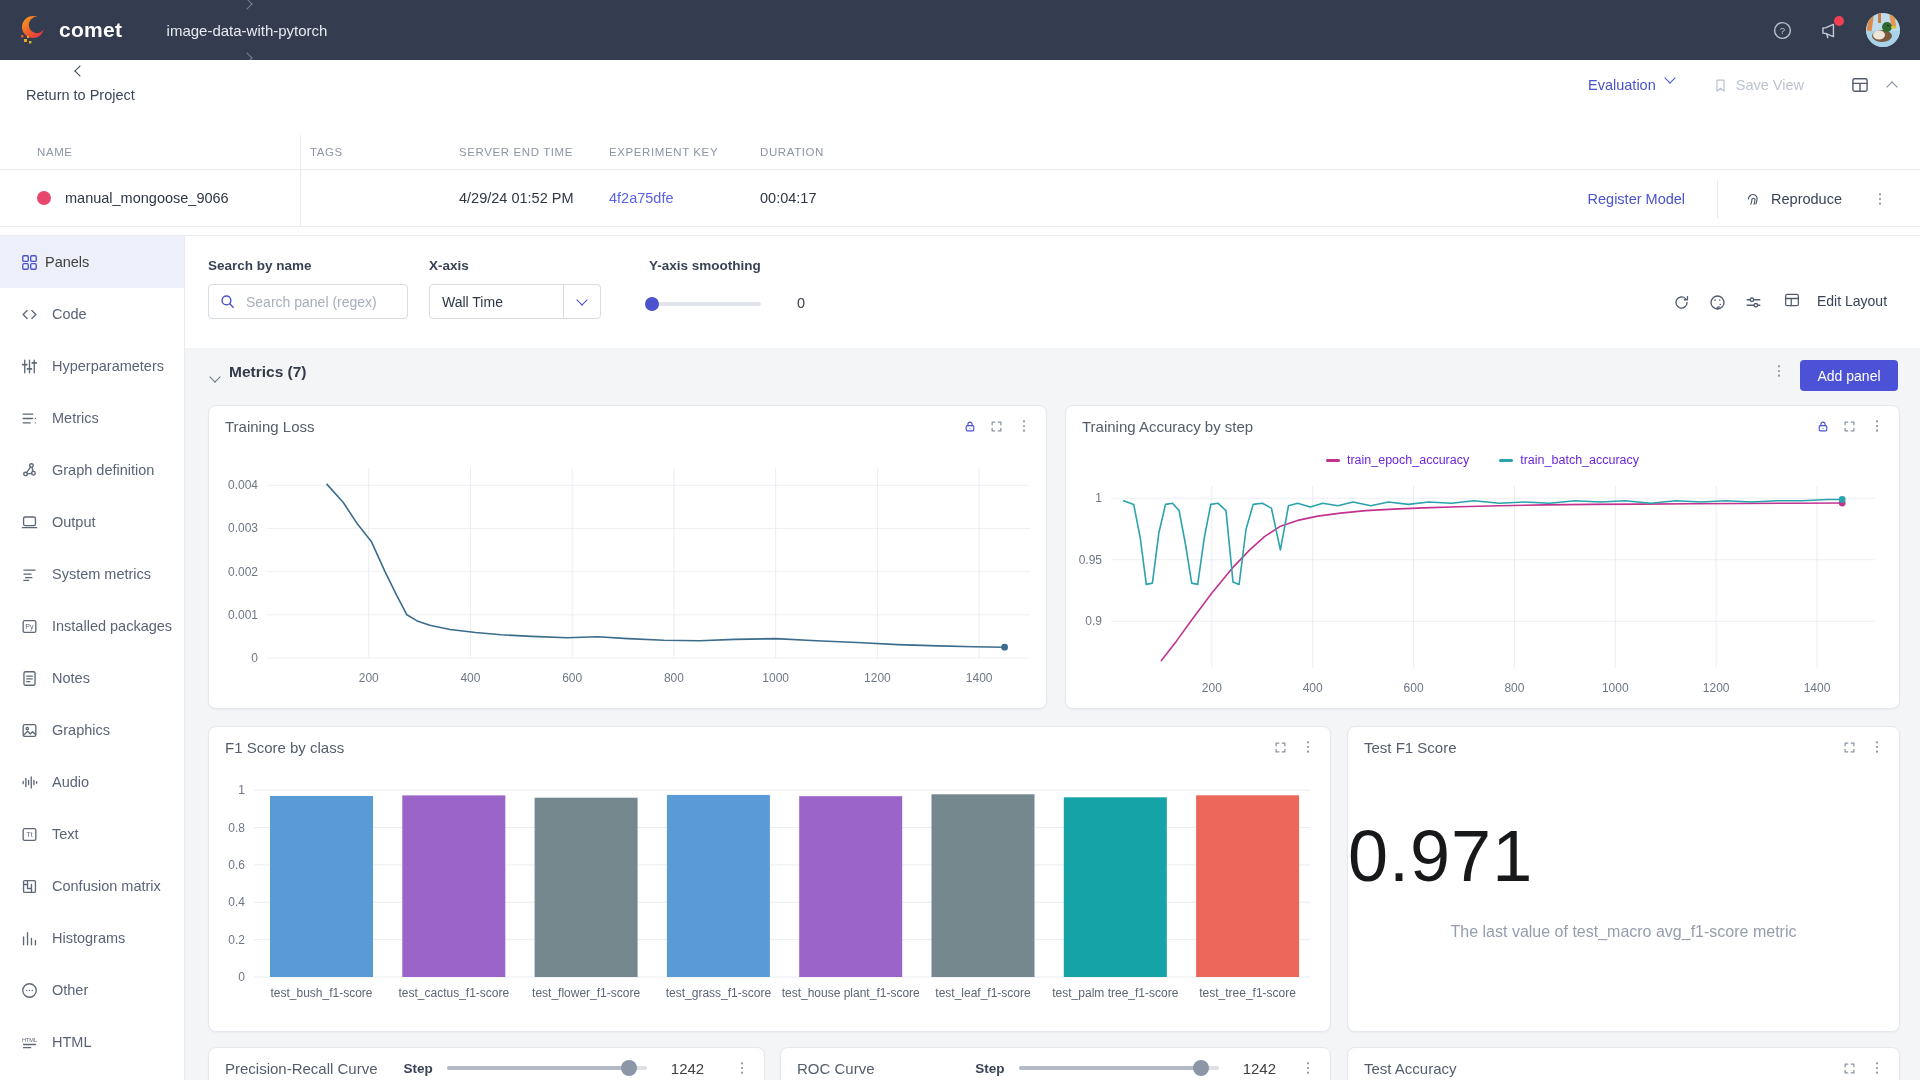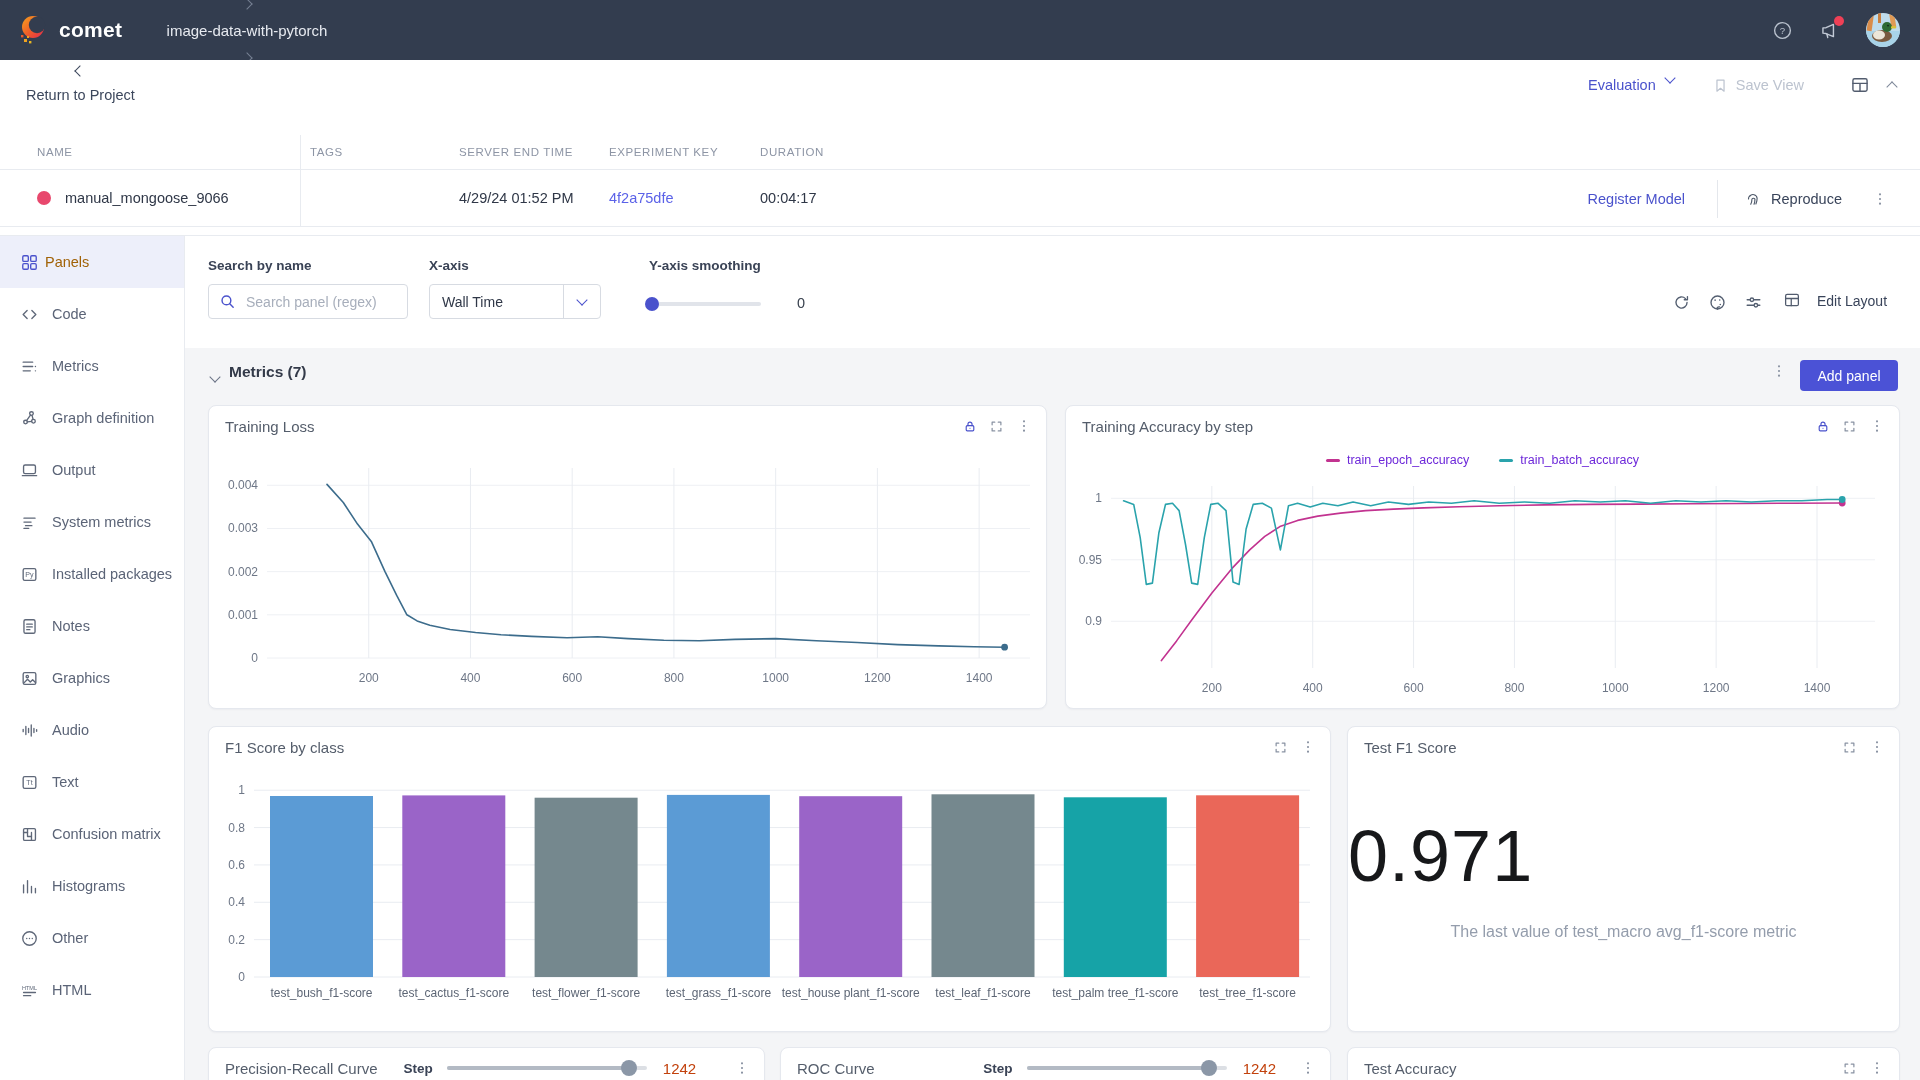--- a/index.html
+++ b/index.html
@@ -58,21 +58,21 @@
   .fp-icon{width:18px;height:18px;color:#4d5869;}
   .kebab{width:16px;height:16px;color:#8a93a3;}
   .row-actions .kebab{margin-left:30px;}
 
   
   .content{position:absolute;left:0;top:235px;right:0;bottom:0;border-top:1px solid #e8ebf0;}
   .sidebar{position:absolute;left:0;top:0;width:185px;bottom:0;background:#fff;border-right:1px solid #e8ebf0;box-sizing:border-box;}
   .sb-item{height:52px;display:flex;align-items:center;padding-left:20px;gap:13px;color:#5b6477;}
   .sb-item .sb-icon{width:19px;height:19px;color:#5f6879;flex:none;}
   .sb-label{font-size:14.5px;white-space:nowrap;}
-  .sb-item.selected{background:#edeffa;color:#a16207;gap:6px;}
+  .sb-item.selected{background:#edeffa;color:#404040;gap:6px;}
   .sb-item.selected .sb-icon{color:#4a52cc;}
 
   .main{position:absolute;left:185px;top:0;right:0;bottom:0;background:#f4f5f7;}
   .controls-strip{position:absolute;left:0;top:0;right:0;height:112px;background:#fff;}
   .ctl-label{position:absolute;font-size:13.5px;font-weight:700;color:#3a4356;}
   .search-input{position:absolute;left:23px;top:48px;width:200px;height:35px;border:1px solid #d7dbe2;border-radius:4px;
                 box-sizing:border-box;display:flex;align-items:center;padding-left:10px;gap:8px;background:#fff;}
   .search-input .icon{width:17px;height:17px;color:#4a52cc;flex:none;}
   .search-input input{border:none;outline:none;font-size:14px;color:#39424f;width:150px;font-family:inherit;background:transparent;}
   .search-input input::placeholder{color:#a7aebb;}
@@ -117,21 +117,21 @@
   .big-number{position:absolute;left:0;right:0;top:88px;text-align:left;font-size:72px;font-weight:100;
               color:#17181a;letter-spacing:1px;}
   .big-caption{position:absolute;left:0;right:0;top:196px;text-align:center;font-size:16px;color:#949dac;}
 
   .ph.step-head{gap:0;}
   .step-label{font-size:13.5px;font-weight:700;color:#3a4356;margin-left:26px;}
   .step-slider{position:relative;width:200px;height:18px;margin-left:14px;flex:none;}
   .step-track{position:absolute;left:0;top:7px;width:100%;height:4px;border-radius:2px;background:#dcdfe4;}
   .step-fill{position:absolute;left:0;top:7px;width:91%;height:4px;border-radius:2px;background:#b3bac4;}
   .step-thumb{position:absolute;left:calc(91% - 8px);top:1px;width:16px;height:16px;border-radius:50%;background:#8b97a7;}
-  .step-value{font-size:15px;color:#c2410c;margin-left:16px;margin-right:auto;}
+  .step-value{font-size:15px;color:#404040;margin-left:24px;margin-right:auto;}
   .ph .kebab{flex:none;}
 </style>
 </head>
 <body>
 
 <div class="stage">
 
   <header class="topnav">
     <div class="logo">
       <span class="icon logo-flame">
@@ -280,20 +280,29 @@
             <svg viewBox="0 0 24 24" fill="none" stroke="currentColor" stroke-width="1.7" stroke-linecap="round" stroke-linejoin="round">
               <path d="M9 7l-5 5 5 5"></path>
               <path d="M15 7l5 5-5 5"></path>
             </svg>
           </span>
           <span class="sb-label">Code</span>
         </div>
         <div class="sb-item">
           <span class="icon sb-icon">
             <svg viewBox="0 0 24 24" fill="none" stroke="currentColor" stroke-width="1.7" stroke-linecap="round" stroke-linejoin="round">
+              <path d="M6 4v16M12 4v16M18 4v16"></path>
+              <path d="M3.5 9.5h5M9.5 15h5M15.5 7.5h5" stroke-width="2.2"></path>
+            </svg>
+          </span>
+          <span class="sb-label">Hyperparameters</span>
+        </div>
+        <div class="sb-item">
+          <span class="icon sb-icon">
+            <svg viewBox="0 0 24 24" fill="none" stroke="currentColor" stroke-width="1.7" stroke-linecap="round" stroke-linejoin="round">
               <path d="M4 6.5h12M4 12h12M4 17.5h9"></path>
               <circle cx="19.5" cy="12" r="0.9" fill="currentColor" stroke="none"></circle>
               <circle cx="19.5" cy="17.5" r="0.9" fill="currentColor" stroke="none"></circle>
             </svg>
           </span>
           <span class="sb-label">Metrics</span>
         </div>
         <div class="sb-item">
           <span class="icon sb-icon">
             <svg viewBox="0 0 24 24" fill="none" stroke="currentColor" stroke-width="1.7" stroke-linecap="round" stroke-linejoin="round">

